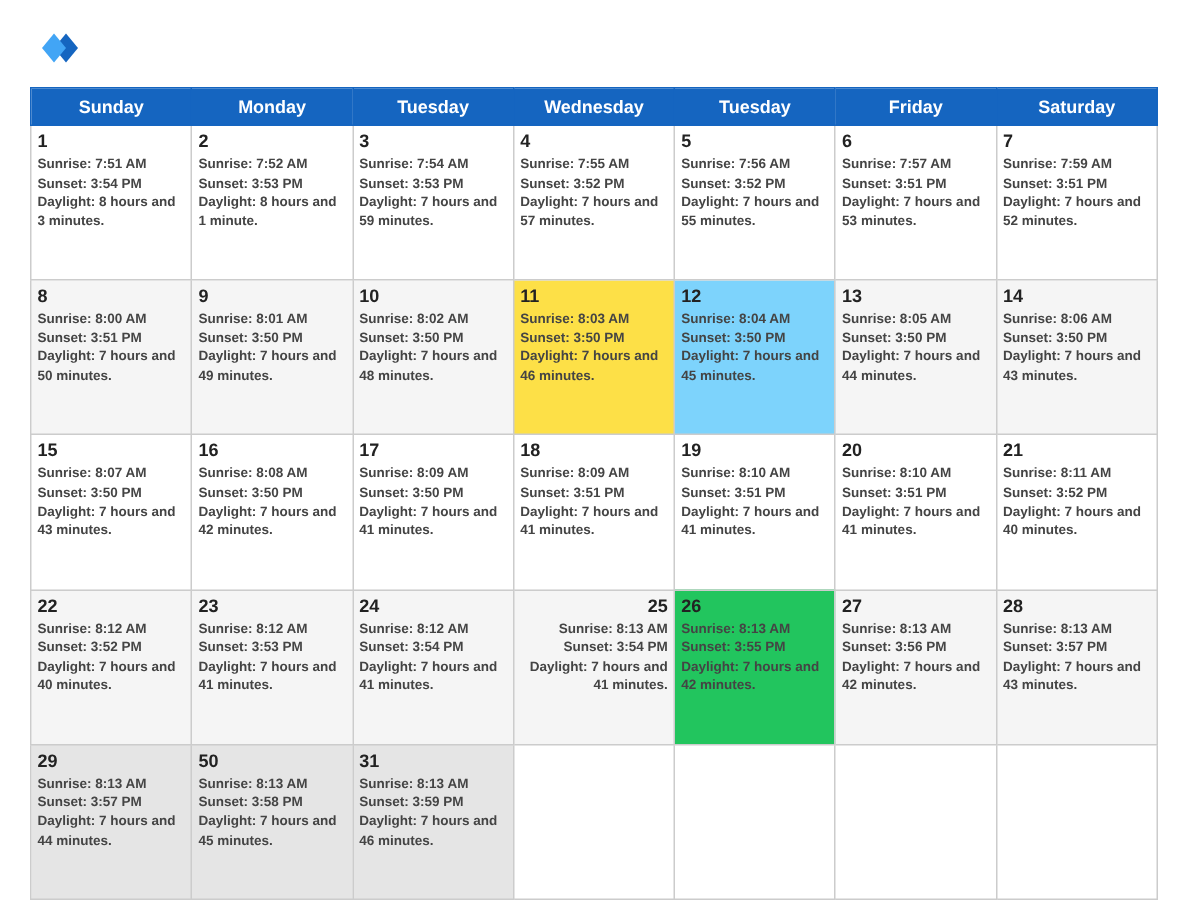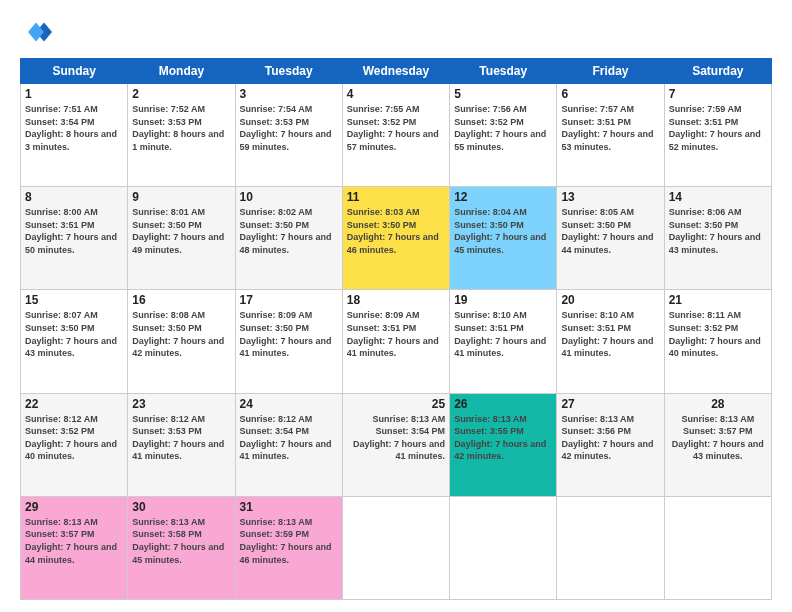--- a/index.html
+++ b/index.html
@@ -91,21 +91,21 @@
       font-size: 9px;
       line-height: 1.4;
       color: #444;
       font-weight: bold;
     }
     .empty-cell {
       background: #fff !important;
     }
     
     .calendar tr:last-child td {
-      background: #f9a8d4;
+      background: #e5e5e5;
     }
   </style>
 </head>
 <body>
 
 <div class="page">
   <div class="header">
     <div class="logo">
       <svg class="logo-icon" viewBox="0 0 40 40">
         <polygon points="30,8 40,20 30,32 20,20" fill="#1565c0"></polygon>
@@ -235,40 +235,40 @@
             <div class="cell-content">Sunrise: 8:12 AM<br>Sunset: 3:53 PM<br>Daylight: 7 hours and 41 minutes.</div>
           </td>
           <td style="background: rgb(245, 245, 245);">
             <span class="day-num">24</span>
             <div class="cell-content">Sunrise: 8:12 AM<br>Sunset: 3:54 PM<br>Daylight: 7 hours and 41 minutes.</div>
           </td>
           <td style="background: rgb(245, 245, 245); text-align: right;">
             <span class="day-num">25</span>
             <div class="cell-content">Sunrise: 8:13 AM<br>Sunset: 3:54 PM<br>Daylight: 7 hours and 41 minutes.</div>
           </td>
-          <td style="background: #14b8a6;">
+          <td style="background: #22c55e;">
             <span class="day-num">26</span>
             <div class="cell-content">Sunrise: 8:13 AM<br>Sunset: 3:55 PM<br>Daylight: 7 hours and 42 minutes.</div>
           </td>
           <td style="background: rgb(245, 245, 245);">
             <span class="day-num">27</span>
             <div class="cell-content">Sunrise: 8:13 AM<br>Sunset: 3:56 PM<br>Daylight: 7 hours and 42 minutes.</div>
           </td>
-          <td style="background: rgb(245, 245, 245); text-align: center;">
+          <td style="background: rgb(245, 245, 245);">
             <span class="day-num">28</span>
             <div class="cell-content">Sunrise: 8:13 AM<br>Sunset: 3:57 PM<br>Daylight: 7 hours and 43 minutes.</div>
           </td>
         </tr>
         <tr>
           <td>
             <span class="day-num">29</span>
             <div class="cell-content">Sunrise: 8:13 AM<br>Sunset: 3:57 PM<br>Daylight: 7 hours and 44 minutes.</div>
           </td>
           <td>
-            <span class="day-num">30</span>
+            <span class="day-num">50</span>
             <div class="cell-content">Sunrise: 8:13 AM<br>Sunset: 3:58 PM<br>Daylight: 7 hours and 45 minutes.</div>
           </td>
           <td>
             <span class="day-num">31</span>
             <div class="cell-content">Sunrise: 8:13 AM<br>Sunset: 3:59 PM<br>Daylight: 7 hours and 46 minutes.</div>
           </td>
           <td class="empty-cell" style="background: rgb(255, 255, 255);"></td>
           <td class="empty-cell" style="background: rgb(255, 255, 255);"></td>
           <td class="empty-cell" style="background: rgb(255, 255, 255);"></td>
           <td class="empty-cell" style="background: rgb(255, 255, 255);"></td>

